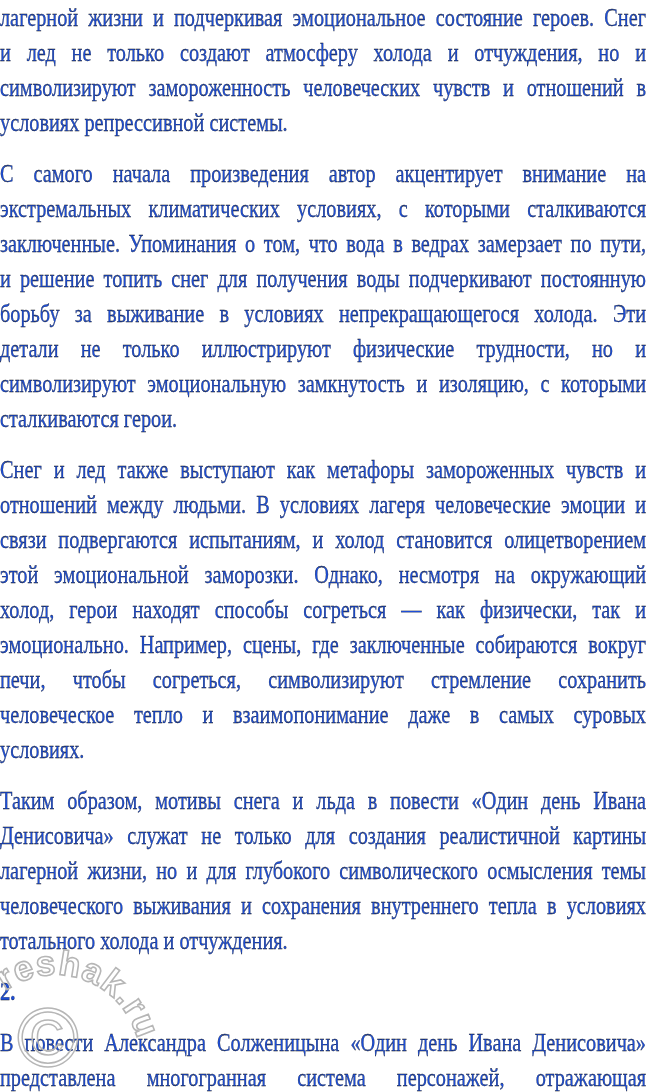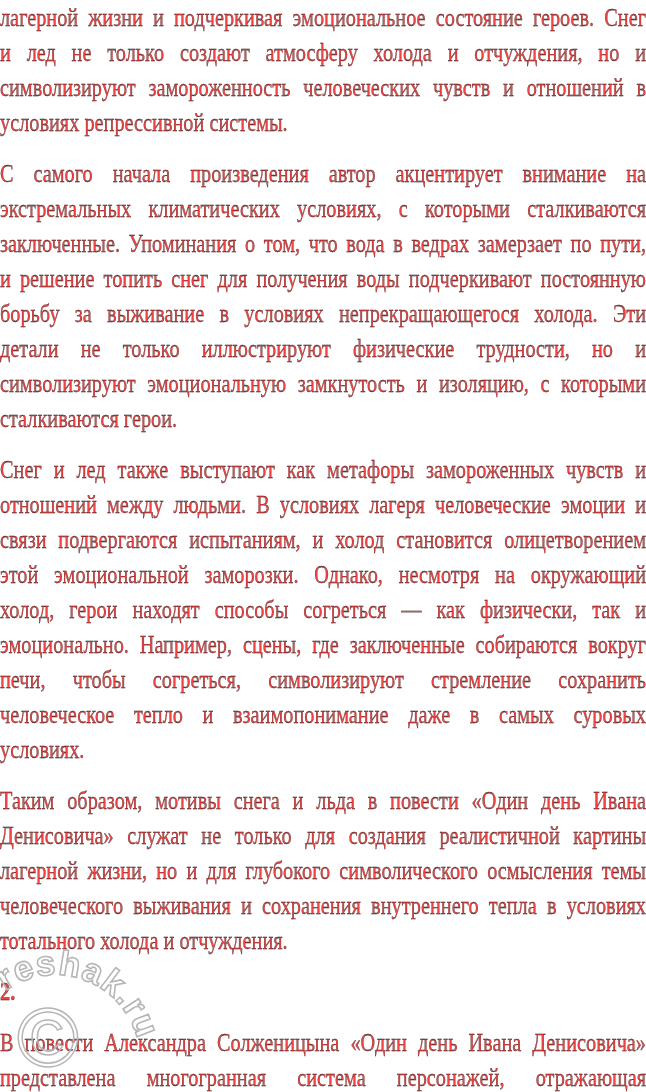--- a/index.html
+++ b/index.html
@@ -4,21 +4,21 @@
 <style>
   * { box-sizing: border-box; }
   html, body { margin: 0; padding: 0; background: #ffffff; }
 
   .page {
     position: relative;
     width: 646px;
     height: 1092px;
     background: #ffffff;
     overflow: hidden;
-    color: #ef4444;
+    color: #1d4ed8;
     font-family: "Liberation Serif", "DejaVu Serif", serif;
   }
 
   
   .scale {
     width: 828px;
     transform: scaleX(0.7802);
     transform-origin: 0 0;
     font-size: 26px;
     line-height: 35px;

